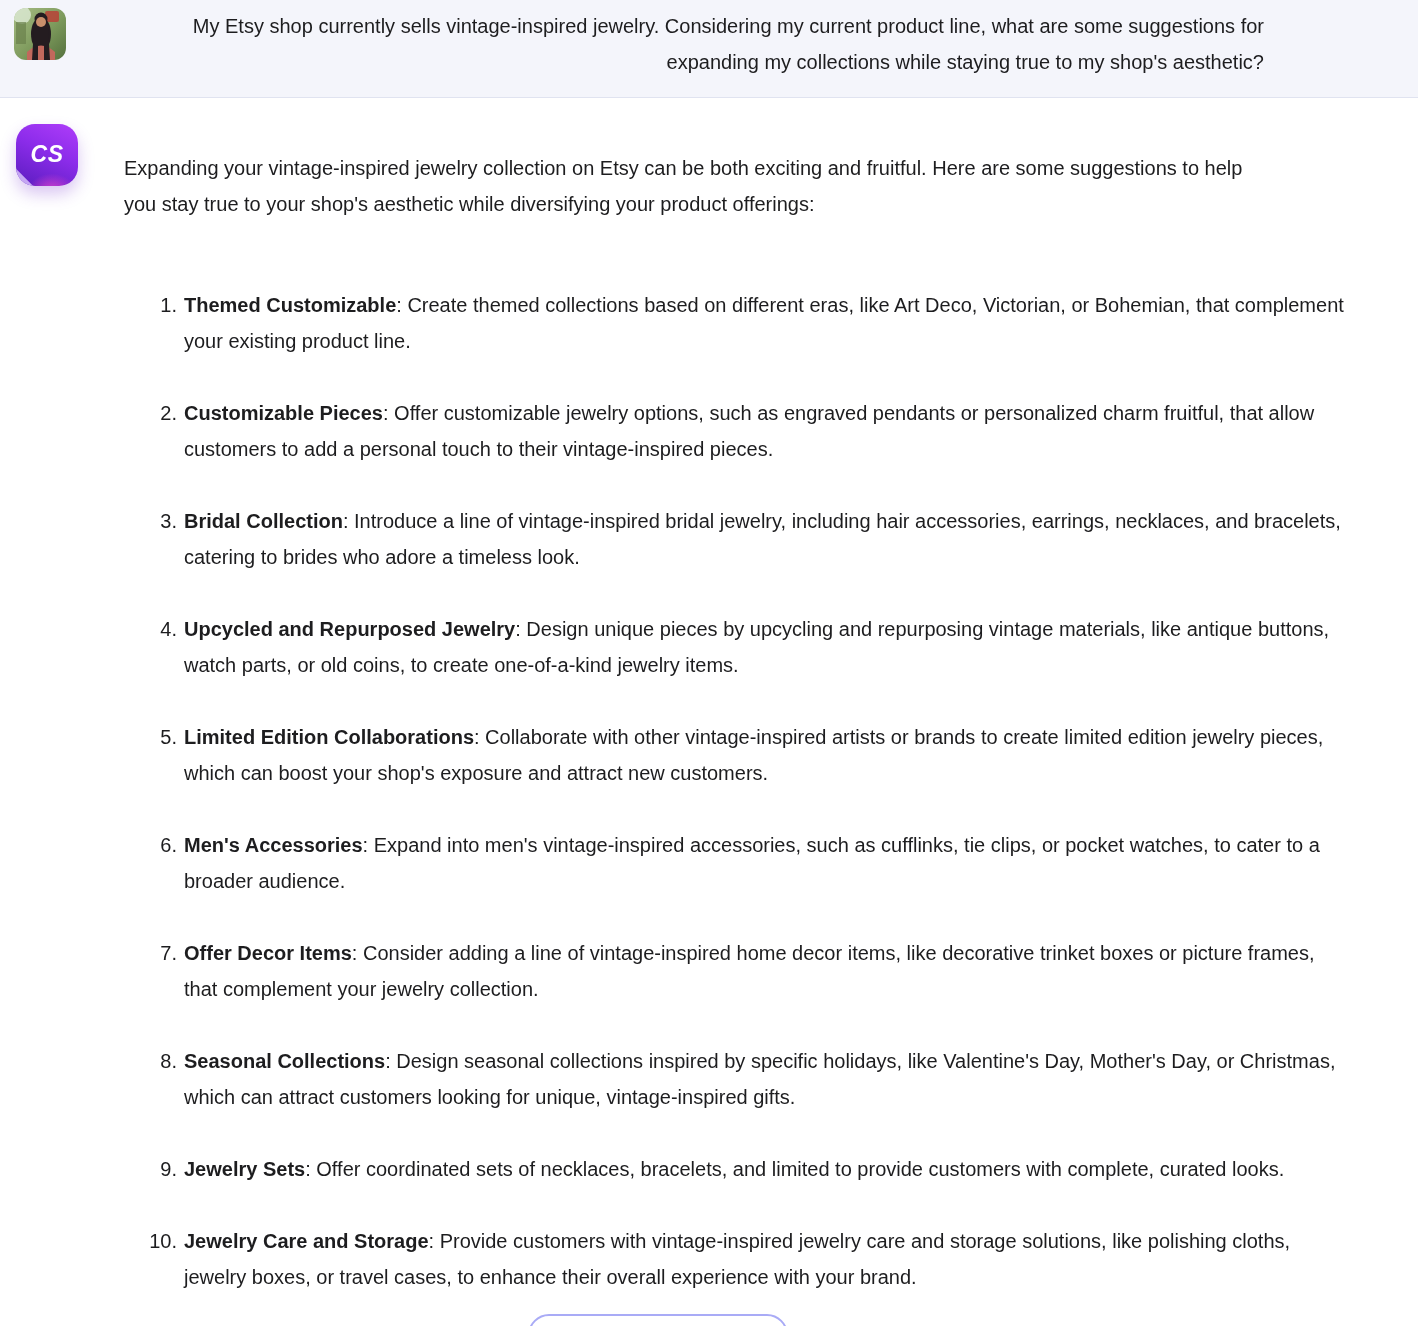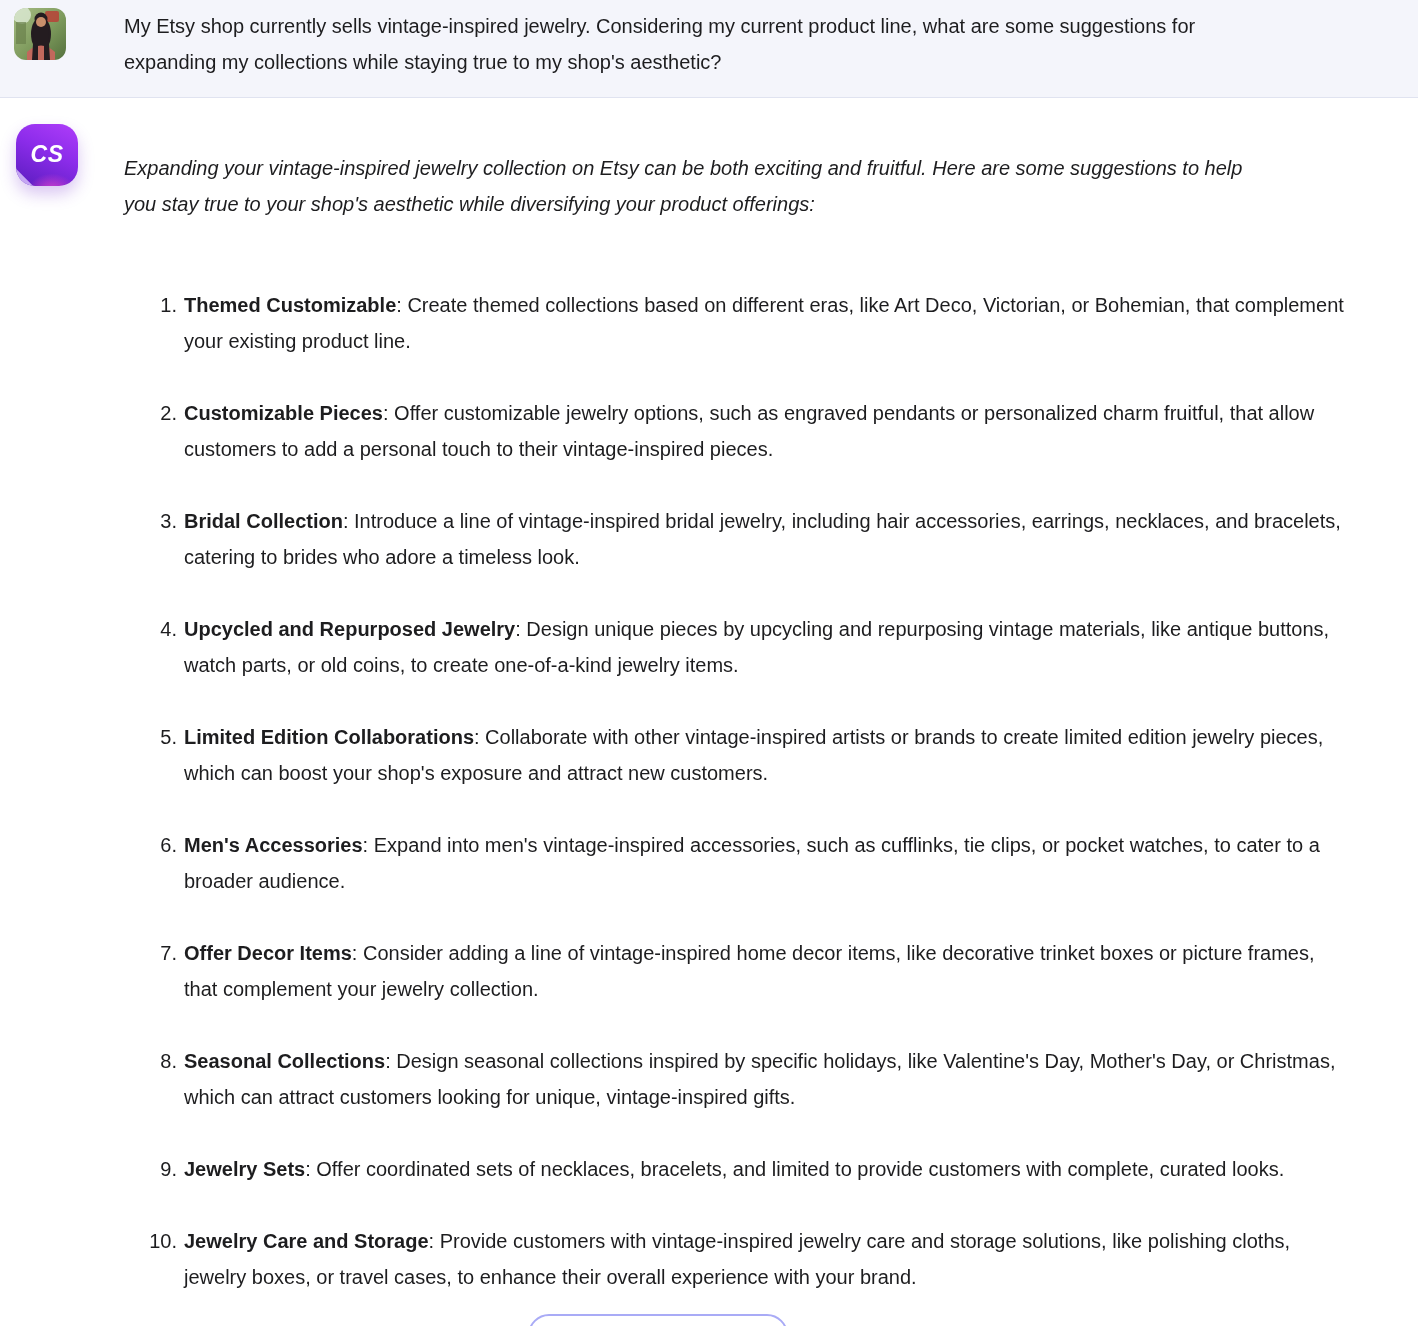--- a/index.html
+++ b/index.html
@@ -29,20 +29,21 @@
     border-radius: 12px;
     overflow: hidden;
     flex: 0 0 auto;
     margin-top: 2px;
   }
   .user-avatar svg { display: block; width: 100%; height: 100%; }
   .user-text {
     margin-left: 58px;
     max-width: 1140px;
     padding-top: 2px;
+    text-align: right;
   }
 
   
   .assistant-row {
     display: flex;
     align-items: flex-start;
     padding: 26px 0 0 16px;
   }
   .cs-logo {
     position: relative;
@@ -76,21 +77,20 @@
     line-height: 1;
     transform: translateY(-1px);
   }
 
   .assistant-body {
     margin-left: 46px;
     margin-top: 26px;
   }
   .assistant-intro {
     max-width: 1140px;
-    font-style: italic;
   }
 
   
   ol.suggestions {
     list-style: none;
     margin-top: 65px;
   }
   ol.suggestions li {
     display: grid;
     grid-template-columns: 60px 1fr;

